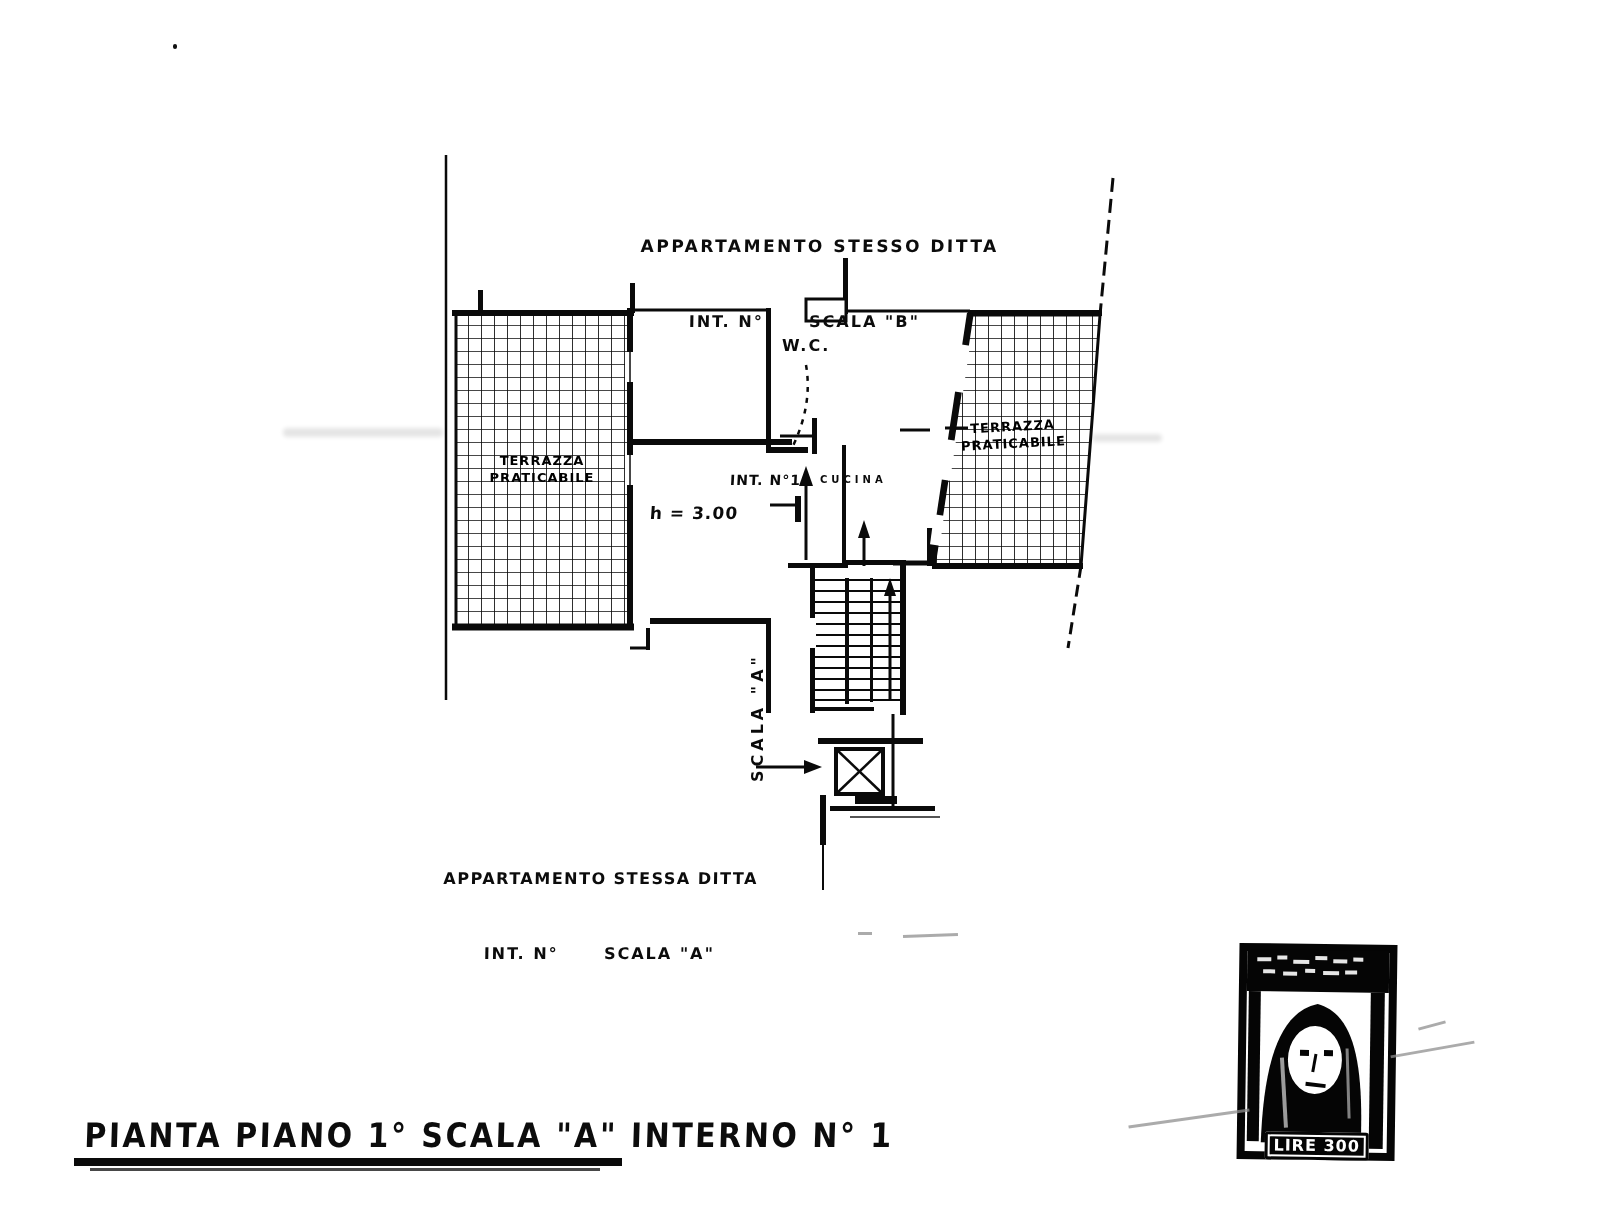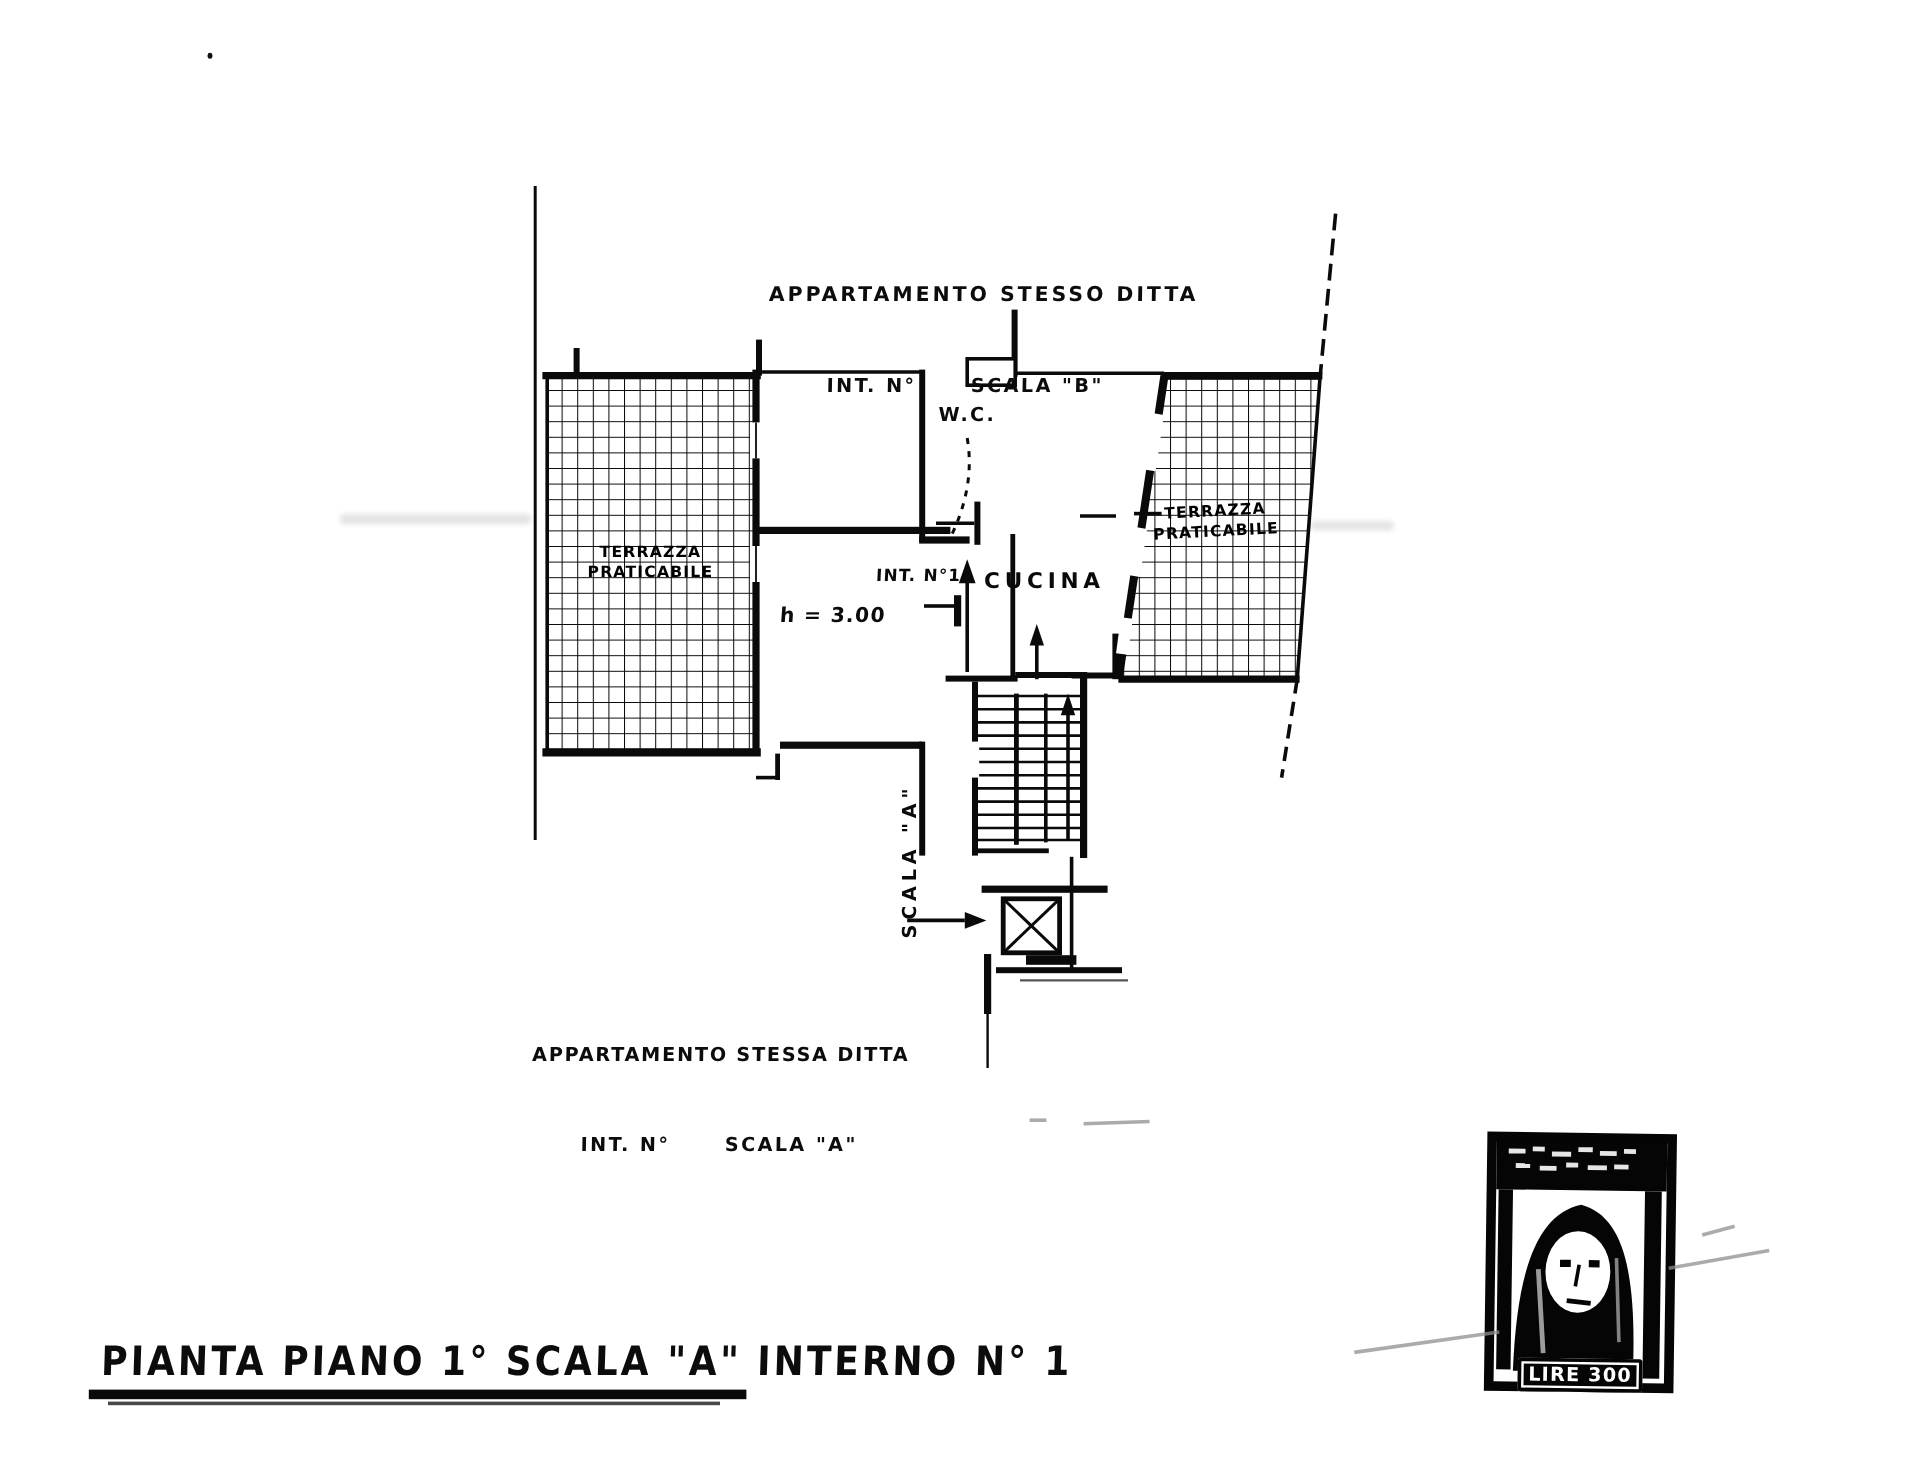--- a/index.html
+++ b/index.html
@@ -180,21 +180,21 @@
     <div>TERRAZZA</div>
     <div>PRATICABILE</div>
   </div>
   <div class="abs terrlabel" style="left:938px;top:418px;width:150px;transform:rotate(-3deg);">
     <div>TERRAZZA</div>
     <div>PRATICABILE</div>
   </div>
 
   <div class="abs planlabel" style="left:762px;top:336px;font-size:16px;letter-spacing:2px;margin-left:20px;">W.C.</div>
   <div class="abs planlabel" style="left:730px;top:472px;font-size:14px;letter-spacing:1px;transform:skewX(-3deg);">INT. N°1</div>
-  <div class="abs planlabel" style="left:820px;top:474px;font-size:18px;letter-spacing:4px;">CUCINA</div>
+  <div class="abs planlabel" style="left:820px;top:474px;font-size:10px;letter-spacing:4px;">CUCINA</div>
   <div class="abs planlabel" style="left:650px;top:503px;font-size:17px;letter-spacing:1px;transform:skewX(-4deg);">h = 3.00</div>
   <div class="abs planlabel" style="left:748px;top:782px;width:160px;font-size:16px;letter-spacing:4px;transform-origin:0 0;transform:rotate(-90deg);">SCALA "A"</div>
 
   <div class="abs handtext note" style="left:640px;top:184px;width:330px;">
     <div>APPARTAMENTO STESSO DITTA</div>
     <div class="note2">INT. N°      SCALA "B"</div>
   </div>
 
   <div class="abs handtext note" style="left:440px;top:816px;width:320px;font-size:16px;letter-spacing:1.5px;">
     <div>APPARTAMENTO STESSA DITTA</div>

